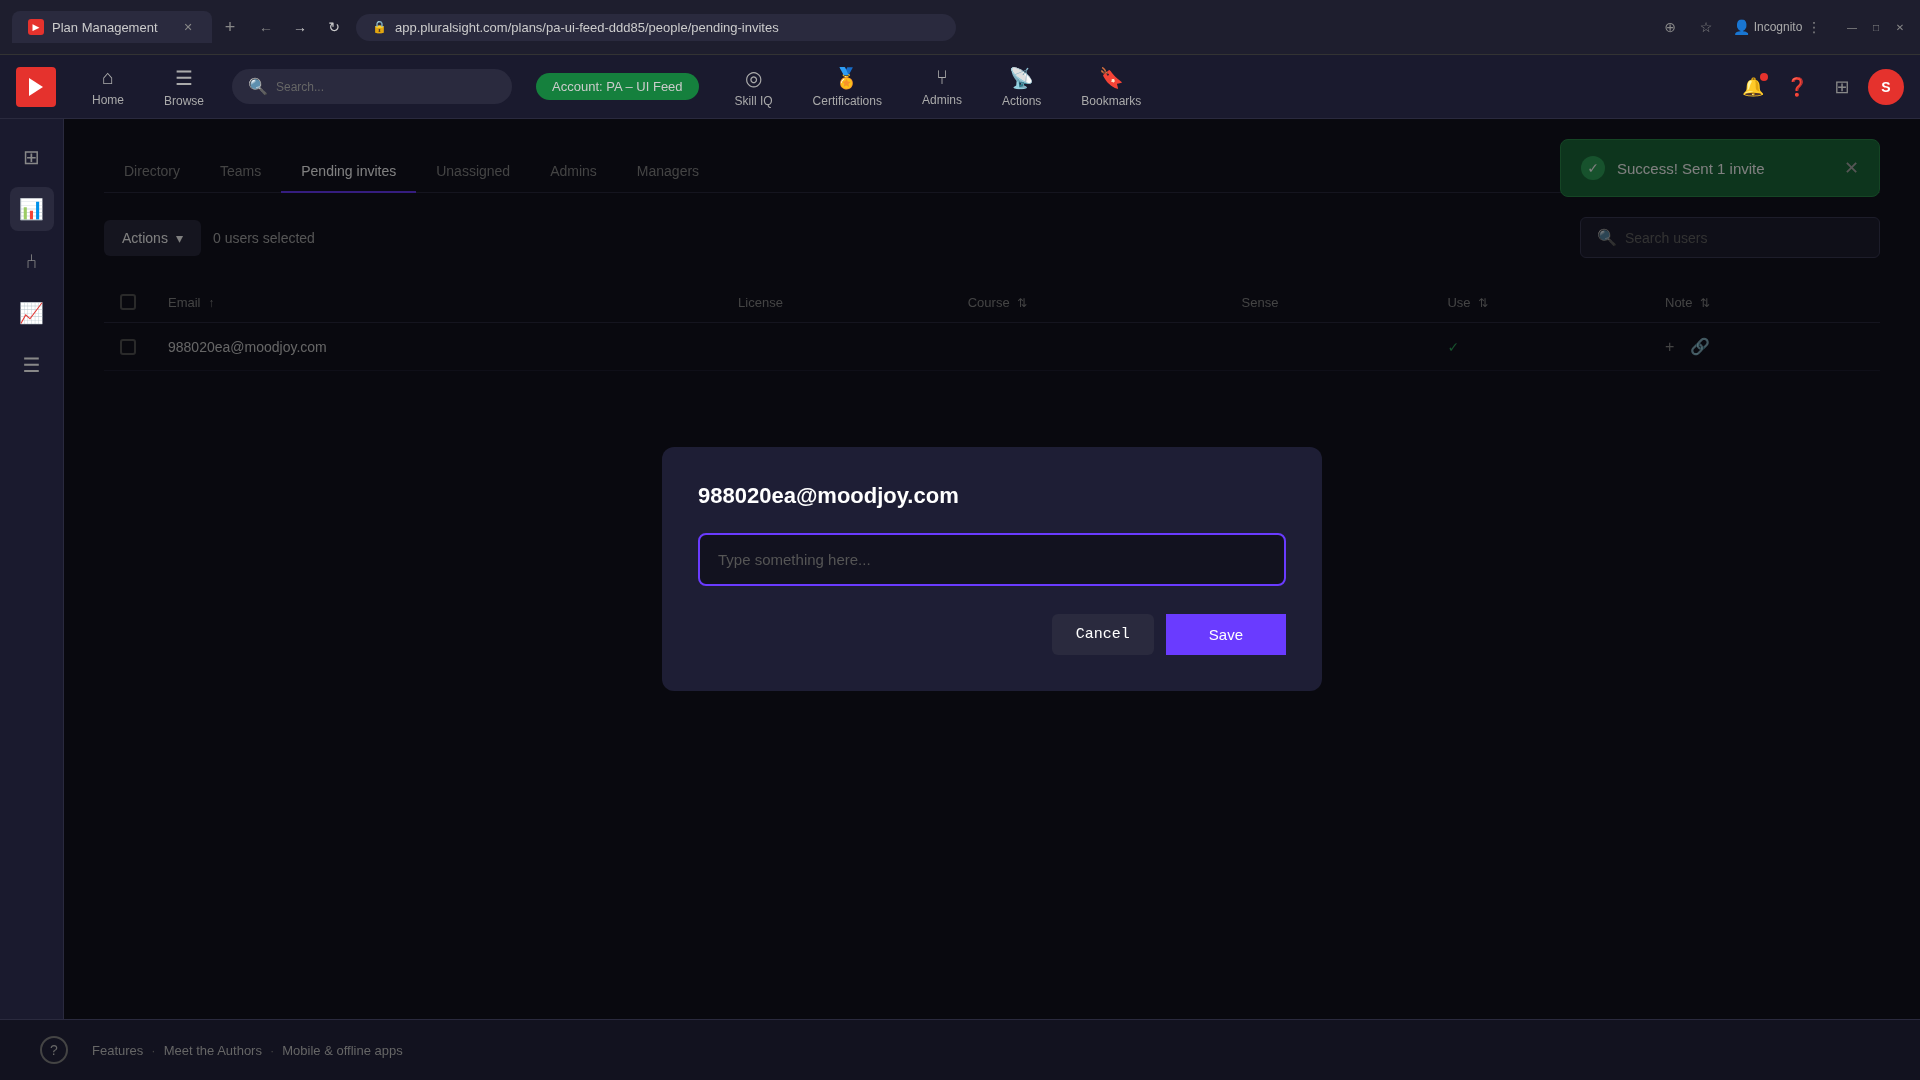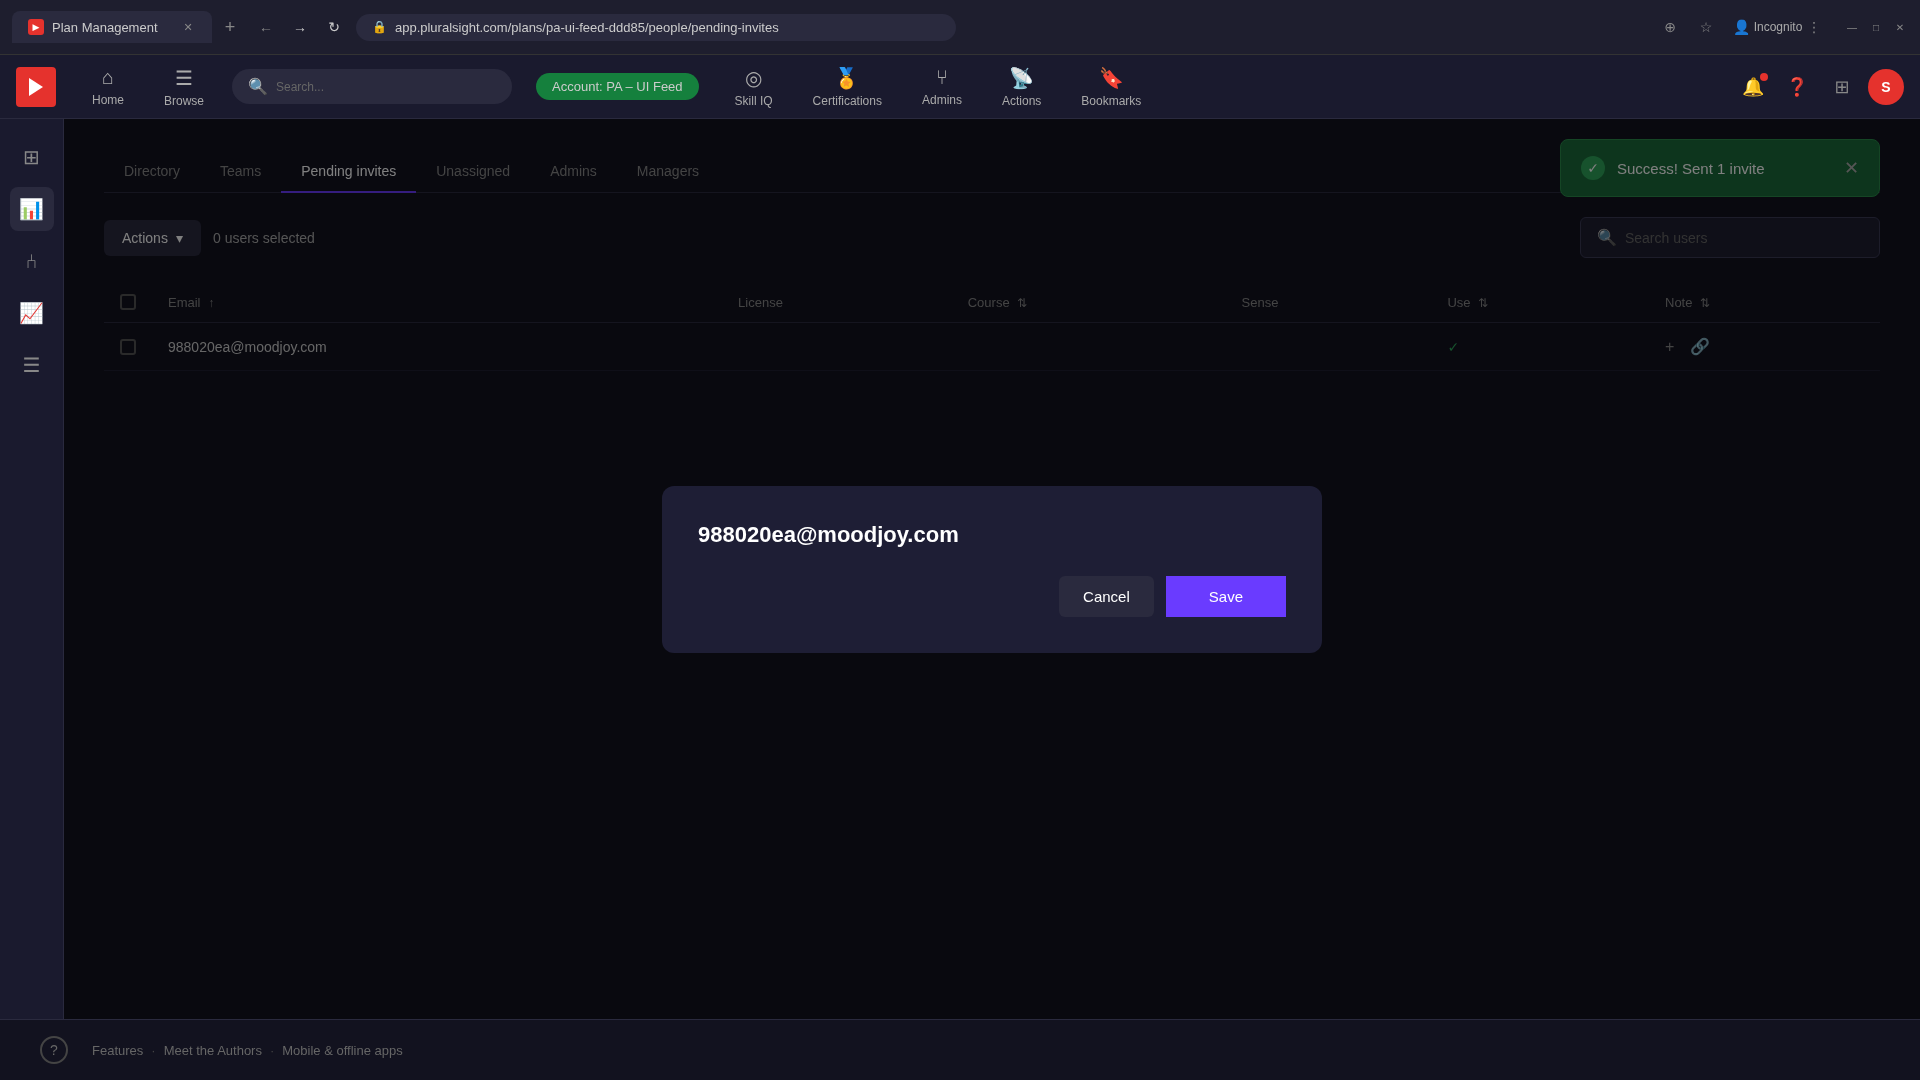--- a/index.html
+++ b/index.html
@@ -81,21 +81,21 @@
     .action-icon { color: #888; font-size: 16px; cursor: pointer; }
     .col-actions { display: flex; align-items: center; gap: 16px; }
 
     
     .modal-overlay { position: absolute; top: 0; left: 0; right: 0; bottom: 0; background: rgba(0,0,0,0.5); display: flex; align-items: center; justify-content: center; z-index: 200; }
     .modal { background: #1e1e35; border-radius: 12px; padding: 36px; width: 660px; }
     .modal-email { font-size: 22px; font-weight: 600; color: #fff; margin-bottom: 24px; }
     .modal-input { width: 100%; background: #12121f; border: 2px solid #6a3bff; border-radius: 8px; padding: 16px 18px; color: #fff; font-size: 15px; outline: none; }
     .modal-input::placeholder { color: #555; }
     .modal-buttons { display: flex; justify-content: flex-end; gap: 12px; margin-top: 28px; }
-    .btn-cancel { background: #2a2a3e; border: none; border-radius: 6px; padding: 12px 24px; color: #fff; font-size: 15px; cursor: pointer; }
+    .btn-cancel { background: #2a2a3e; border: none; border-radius: 6px; padding: 12px 24px; color: #fff; font-size: 15px; cursor: pointer; font-family: Liberation Mono, monospace; }
     .btn-save { background: #6a3bff; border: none; border-radius: 0; padding: 12px 43px; color: #fff; font-size: 15px; cursor: pointer; }
 
     
     .footer { background: #12121f; border-top: 1px solid #2a2a3e; padding: 16px 40px; display: flex; align-items: center; gap: 8px; font-size: 13px; color: #666; flex-shrink: 0; }
     .footer a { color: #666; text-decoration: none; }
     .footer-sep { color: #444; }
     .footer-help { width: 28px; height: 28px; border: 2px solid #444; border-radius: 50%; display: flex; align-items: center; justify-content: center; font-size: 14px; color: #666; cursor: pointer; margin-right: 16px; }
   </style>
 </head>
 <body>
@@ -256,20 +256,21 @@
                 <span class="action-icon">🔗</span>
               </div>
             </td>
           </tr>
         </tbody>
       </table>
 
       <div class="modal-overlay">
         <div class="modal">
           <div class="modal-email">988020ea@moodjoy.com</div>
+          <input class="modal-input" type="text" placeholder="Type something here..." style="">
           <div class="modal-buttons">
             <button class="btn-cancel">Cancel</button>
             <button class="btn-save">Save</button>
           </div>
         </div>
       </div>
     </div>
   </div>
 
   <div class="footer">

